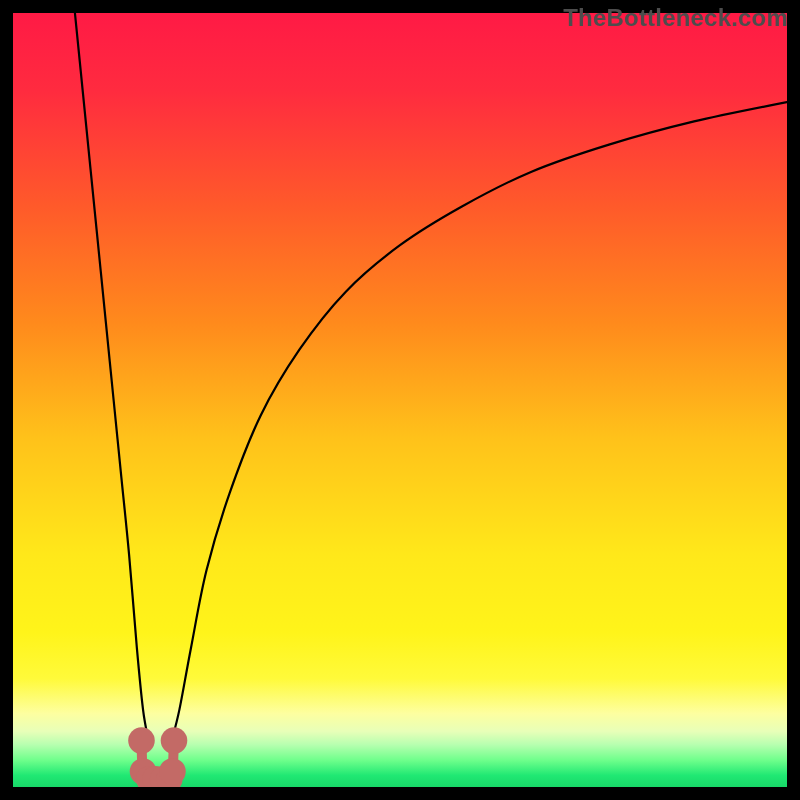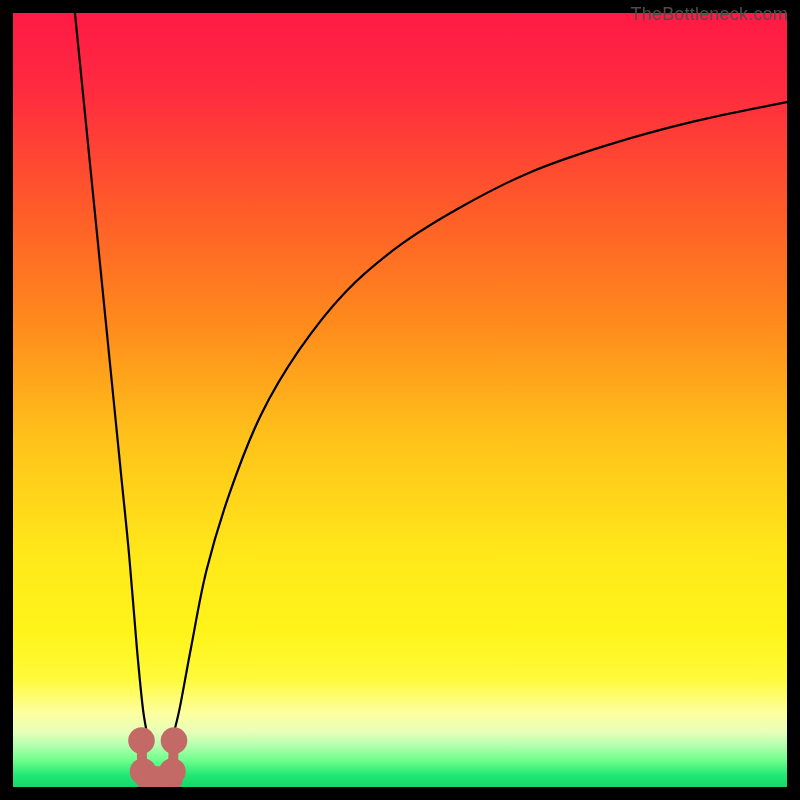--- a/index.html
+++ b/index.html
@@ -28,22 +28,22 @@
   }
   .plot-svg {
     display: block;
     width: 774px;
     height: 774px;
   }
   .watermark {
     position: absolute;
     top: 4px;
     right: 12px;
-    font-size: 18px;
-    font-weight: 400;
+    font-size: 24px;
+    font-weight: 700;
     color: #4d4d4d;
     letter-spacing: 0.2px;
     user-select: none;
   }
 </style>
 </head>
 <body>
 
 <div class="frame">
   <div class="plot-area">

